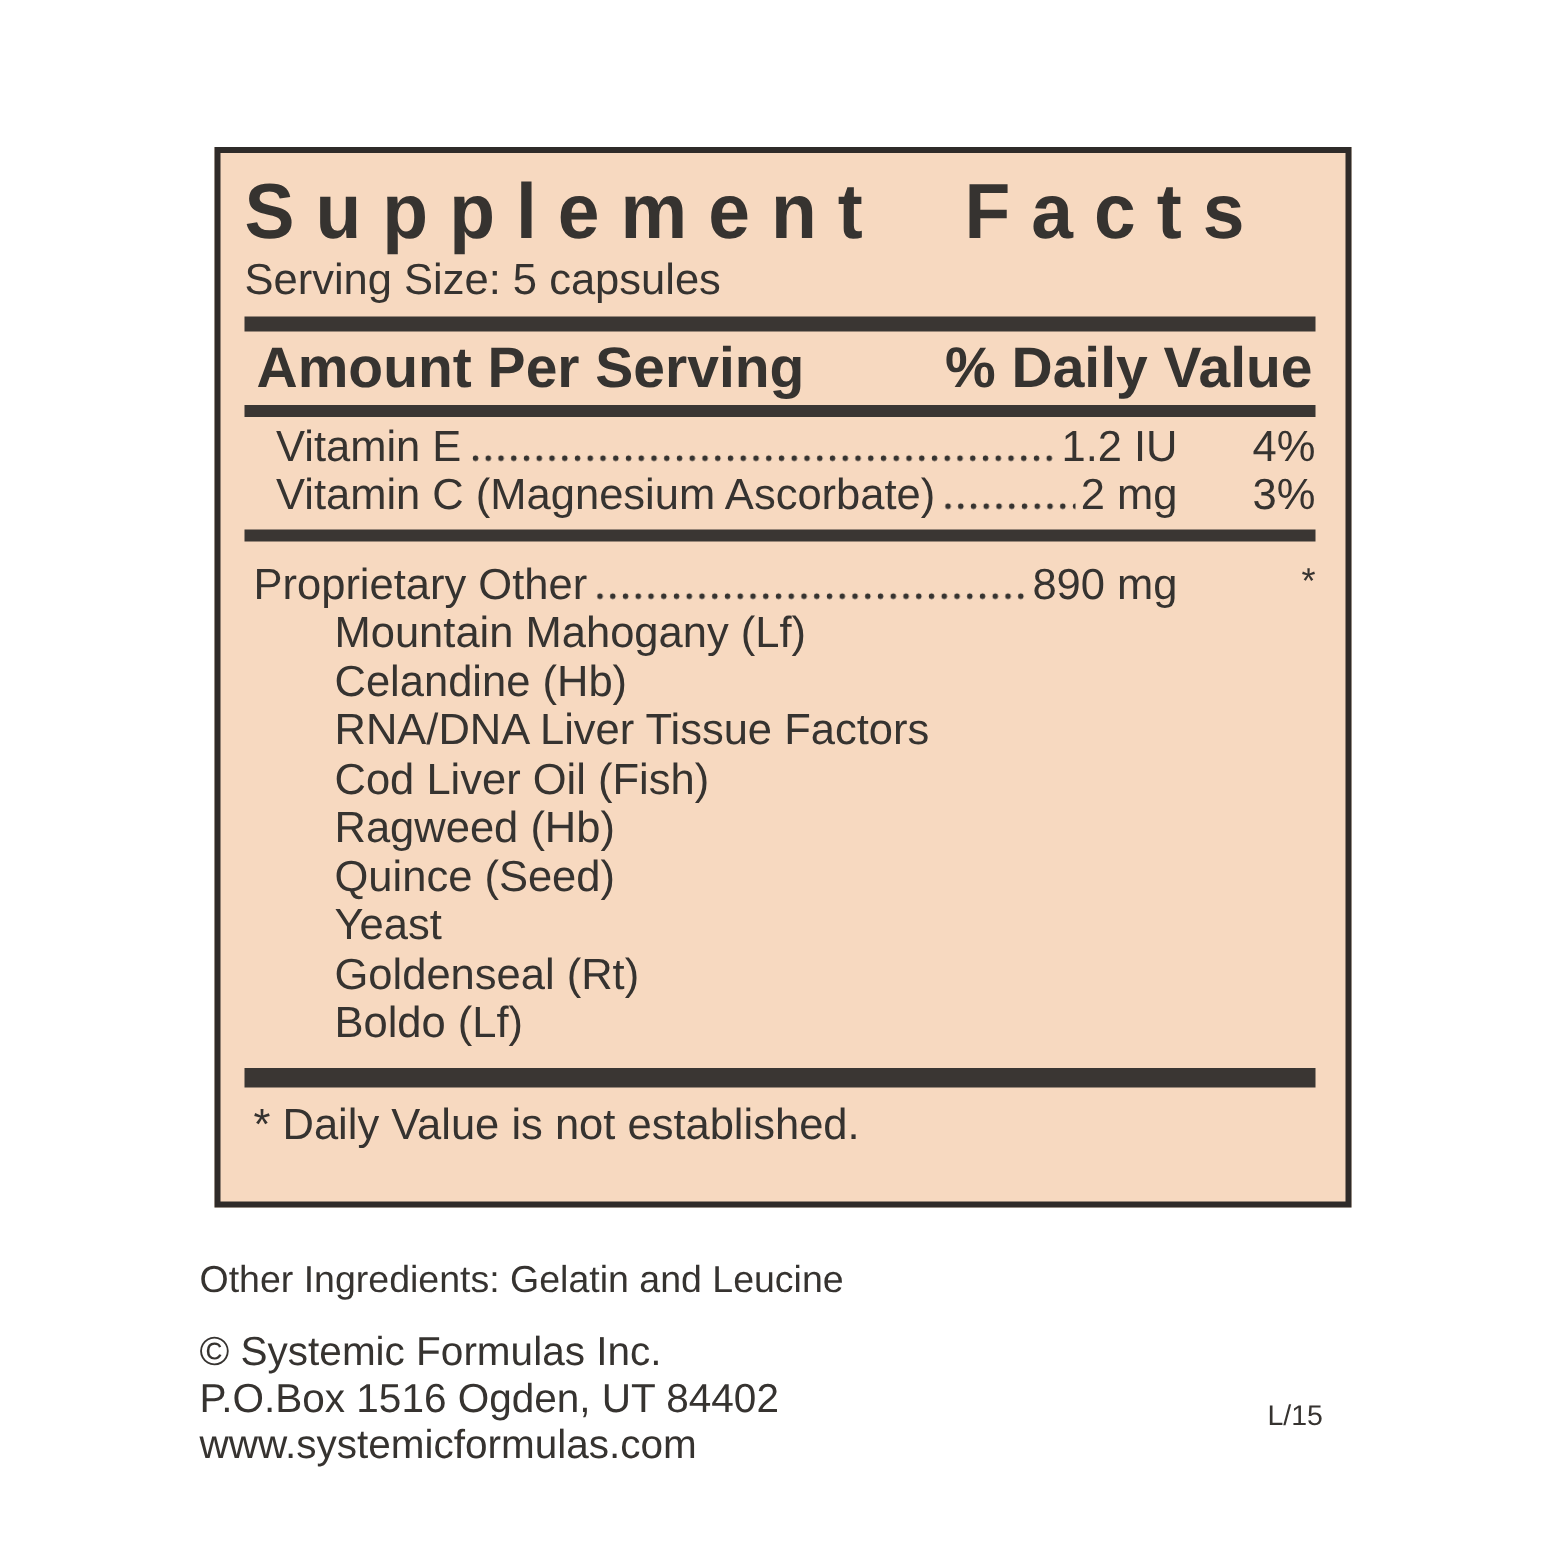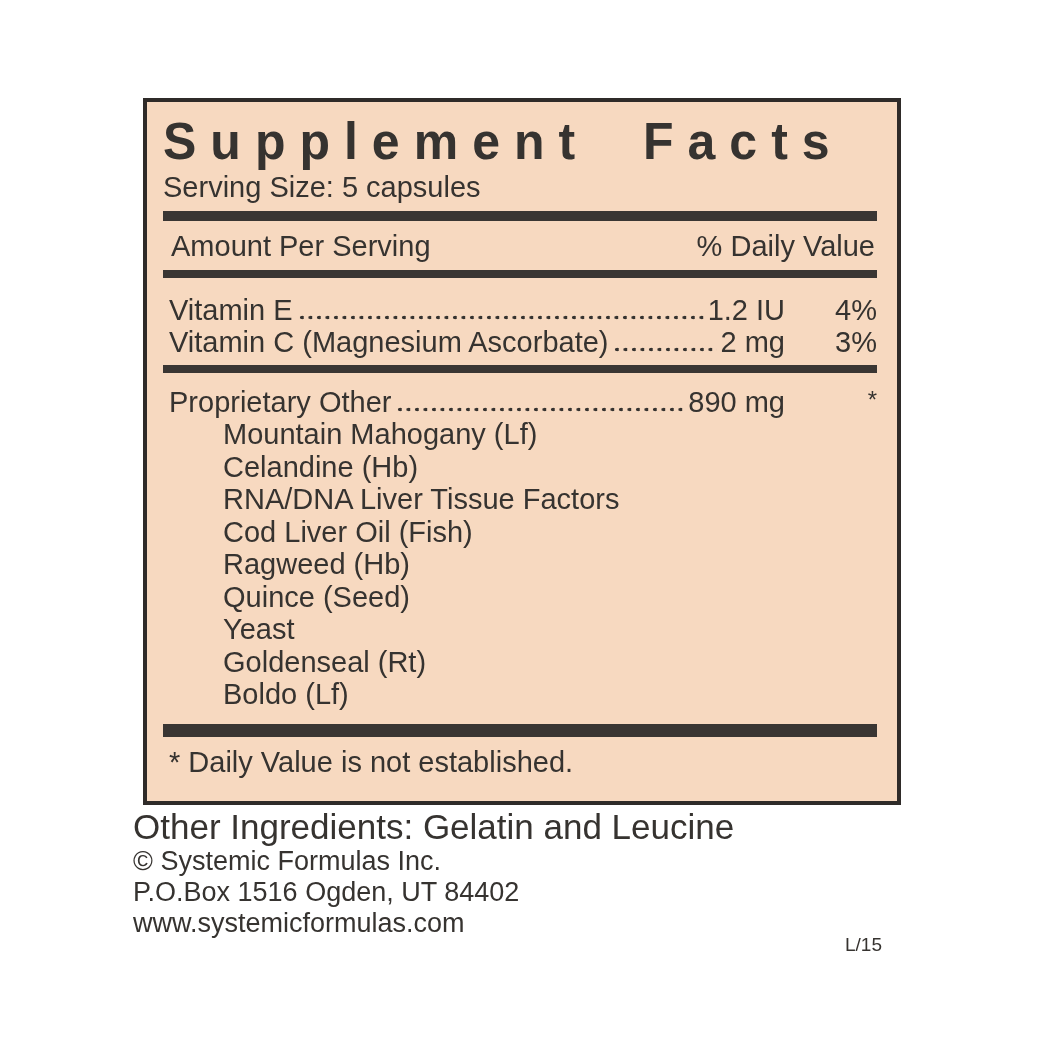--- a/index.html
+++ b/index.html
@@ -28,43 +28,43 @@
     transform:scaleY(1.04);transform-origin:left top;
   }
   .serving{font-size:29px;line-height:33px;margin-top:3px;}
   .bar{background:var(--bar);width:100%;}
   .bar-1{height:10px;margin-top:7px;}
   .bar-2{height:8px;}
   .bar-3{height:8px;}
   .bar-4{height:13px;margin-top:13px;}
   .hdr-row{
     display:flex;justify-content:space-between;
-    font-size:29px;font-weight:normal;line-height:32px;
+    font-size:38px;font-weight:bold;line-height:32px;
     padding:9px 2px 8px 8px;
   }
-  .rows{padding:16px 0 7px;}
+  .rows{padding:4px 0 7px;margin-left:15px;}
   .n-row{display:flex;align-items:flex-start;font-size:29px;line-height:32px;padding-left:6px;}
   .n-name{white-space:nowrap;}
   .leader{
     flex:1 1 auto;align-self:flex-end;height:7px;margin:0 4px 5px 6px;
     background-image:radial-gradient(circle at 3px 3.5px, var(--ink) 1.7px, transparent 2.1px);
     background-size:8.5px 7px;background-repeat:repeat-x;
   }
   .n-amount{white-space:nowrap;}
   .n-dv{width:92px;text-align:right;white-space:nowrap;flex:0 0 auto;}
   .dv-star{font-size:24px;line-height:22px;padding-top:3px;}
   .blend{margin-top:13px;}
   .blend-list{list-style:none;margin-left:60px;}
   .blend-list li{font-size:29px;line-height:32.5px;}
   .footnote{font-size:29px;line-height:32px;padding:9px 0 0 6px;}
 
   
   .footer{position:absolute;left:133px;top:810px;}
-  .other-ing{font-size:35px;line-height:34px;}
-  .copy-block{margin-top:2px;font-size:27px;line-height:31px;}
+  .other-ing{font-size:25px;line-height:34px;margin-top:26px;}
+  .copy-block{margin-top:16px;font-size:27px;line-height:31px;}
   .code{position:absolute;left:845px;top:934px;font-size:19px;}
 </style>
 </head>
 <body>
 
 <div class="canvas">
 
   <div class="panel">
 
     <div class="title">Supplement Facts</div>

